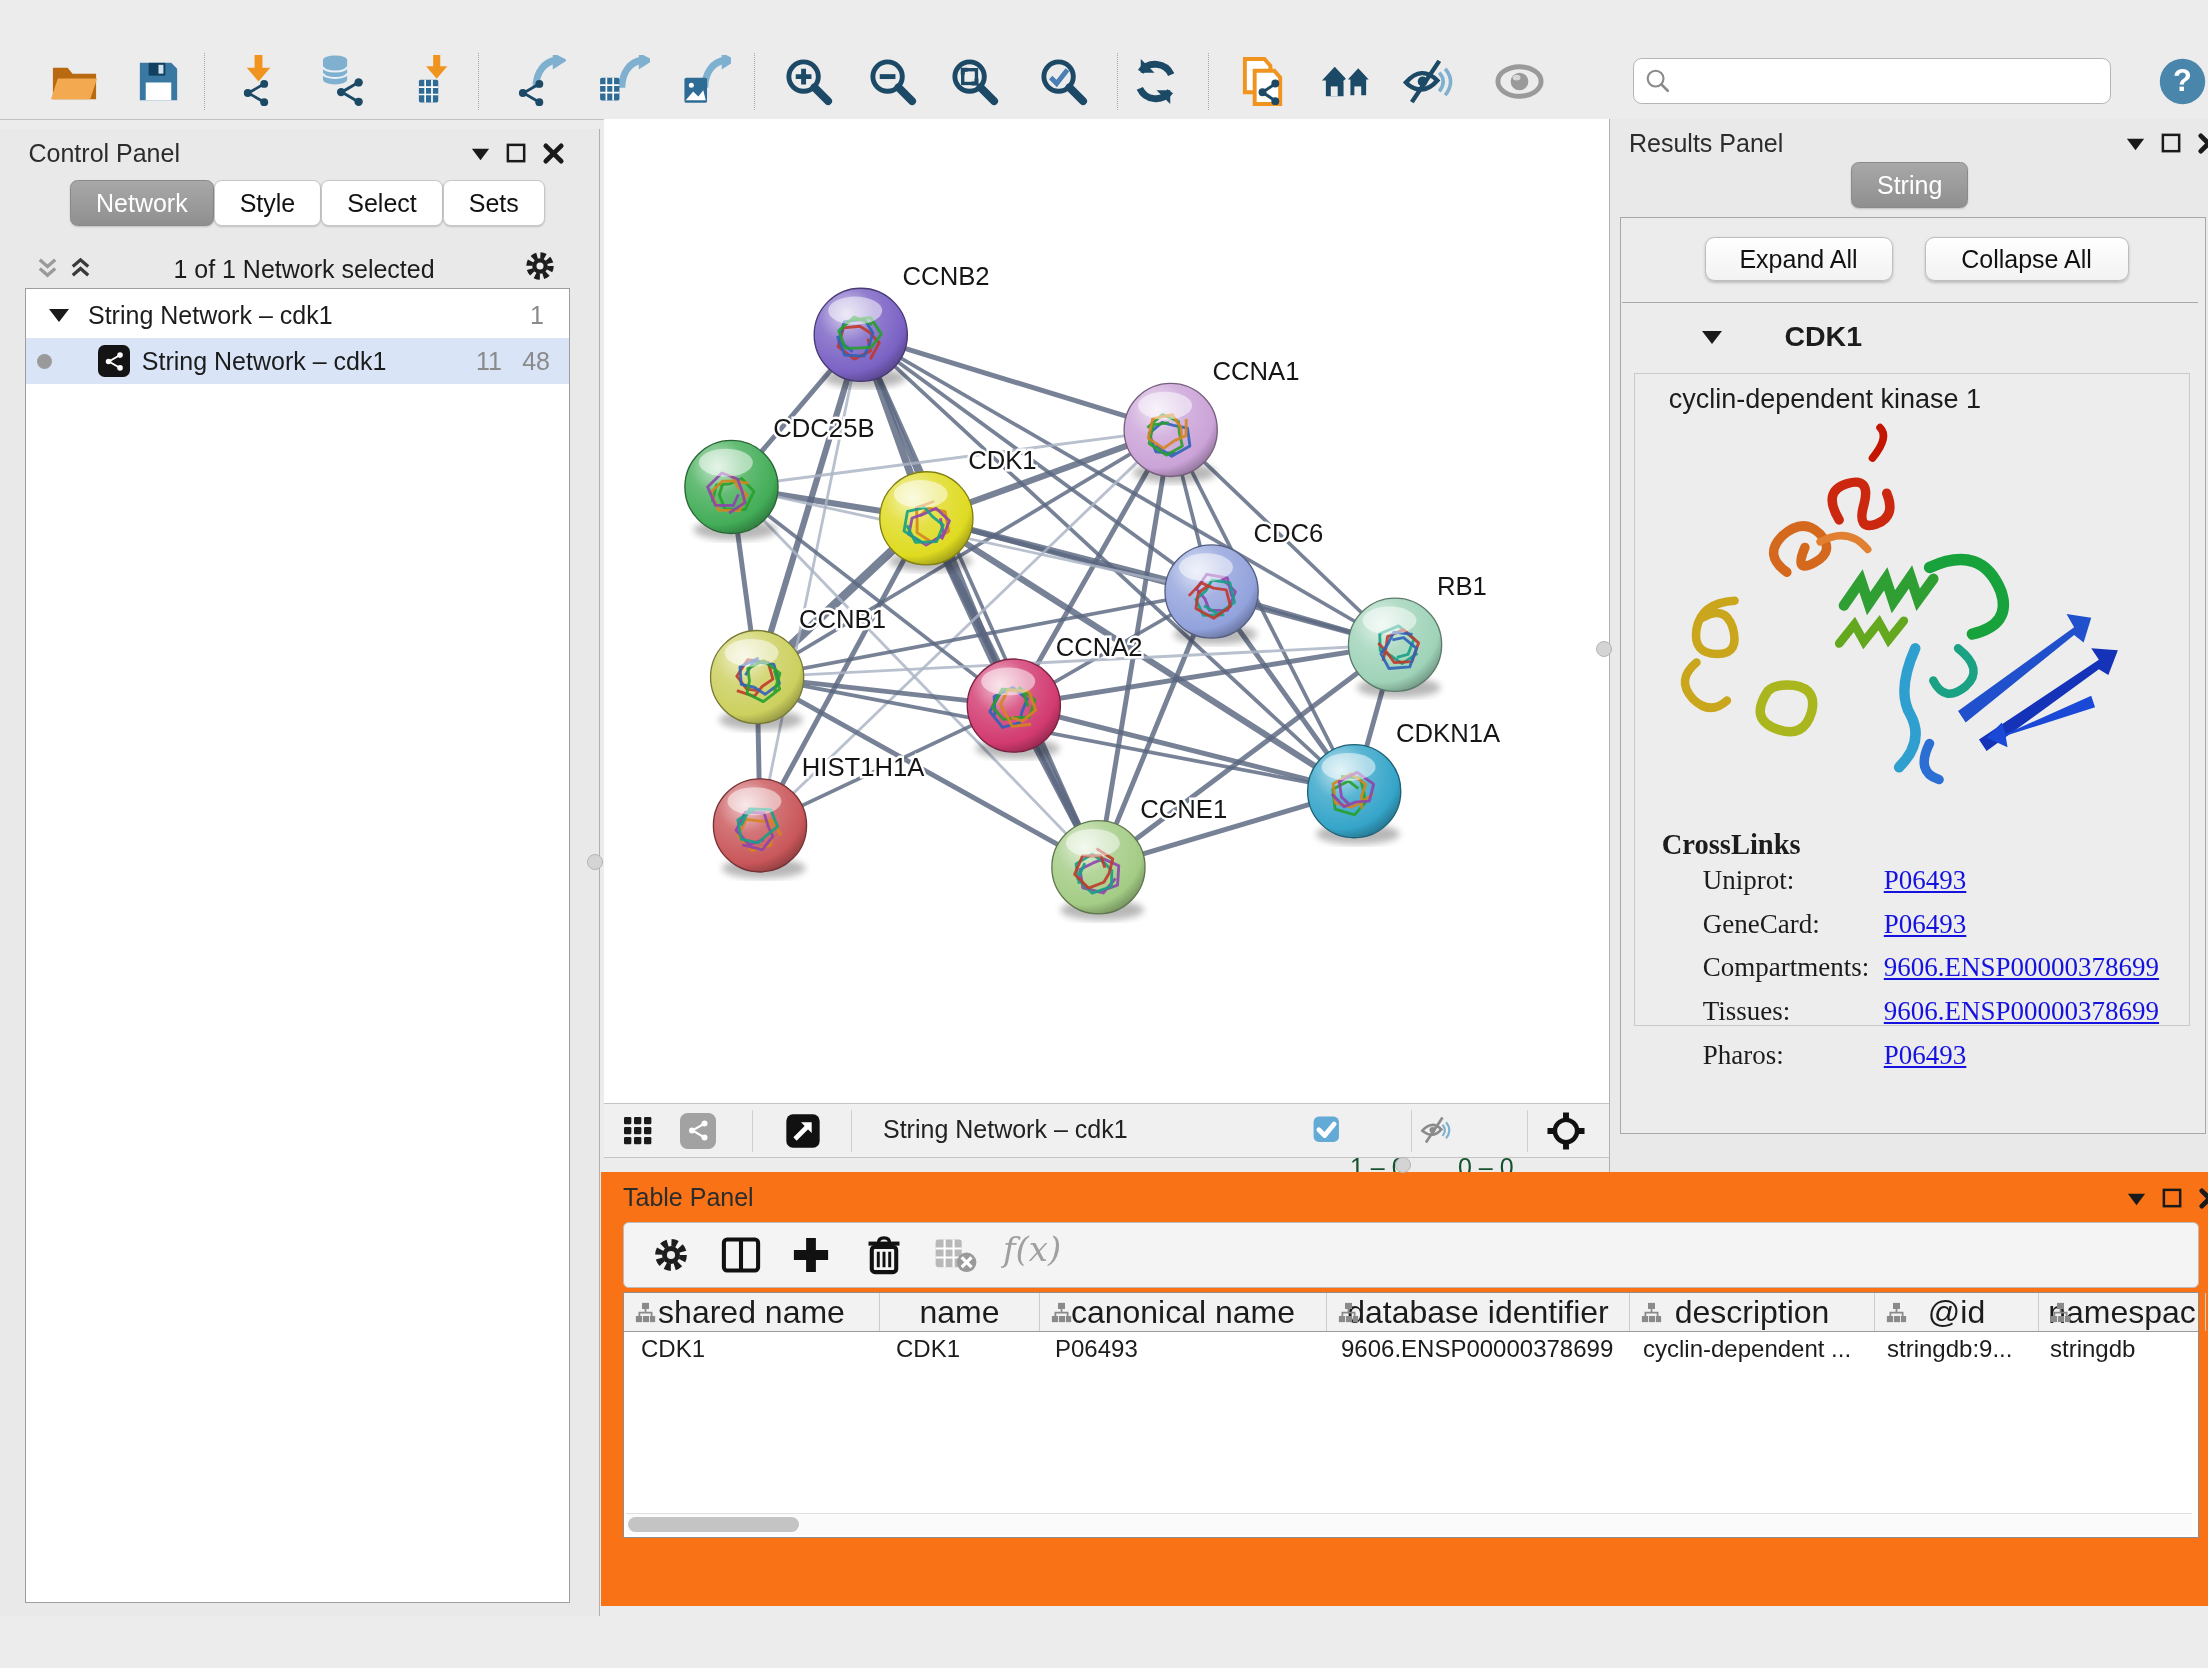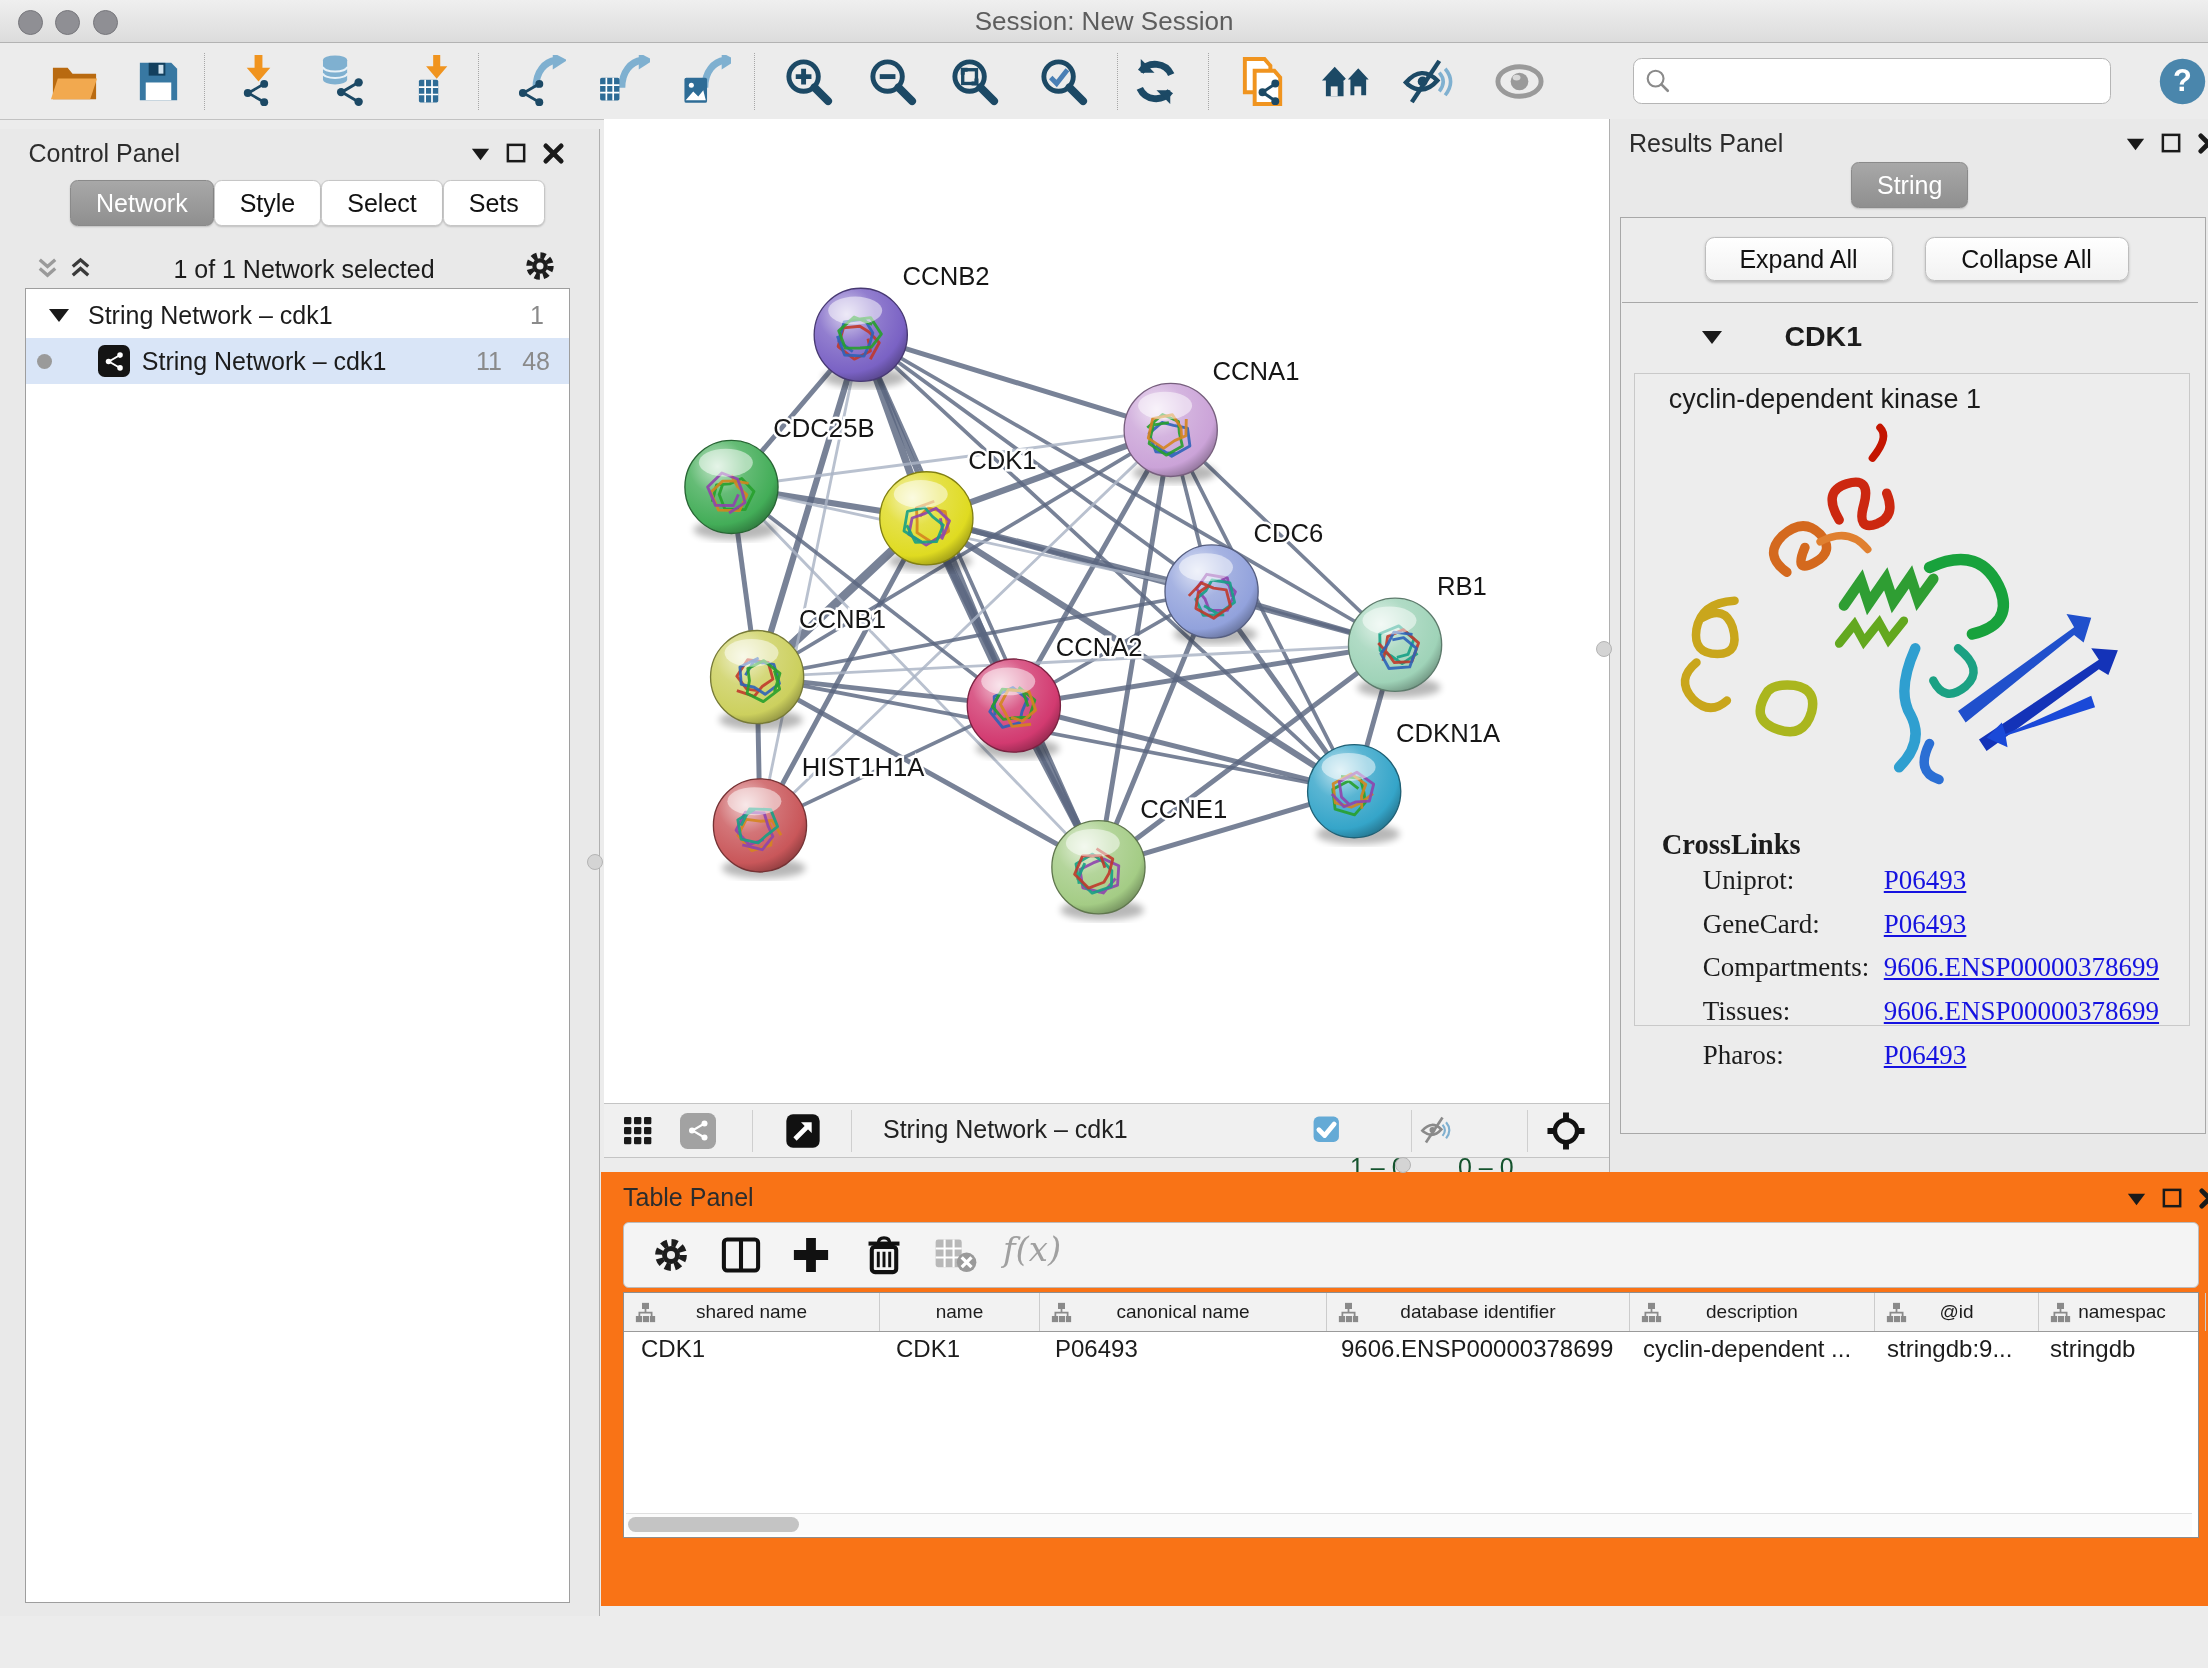--- a/index.html
+++ b/index.html
@@ -65,21 +65,21 @@
   #table-panel{position:absolute;left:601px;top:1172px;width:1607px;height:434px;background:#f97316;padding-left:23px;}
   #tp-toolbar{position:absolute;left:22px;top:50px;width:1574px;height:64px;background:#f4f4f4;
       border:1.9px solid #bbb;border-radius:5.7px;}
   .tpi{position:absolute;top:9.5px;width:44px;height:44px;cursor:pointer;}
   .tpi svg{width:44px;height:44px;}
   #tp-table{position:absolute;left:22px;top:120px;width:1574px;height:244px;background:#fff;
       border:1.9px solid #8e8e8e;}
   #tp-header{position:absolute;left:0;top:0;right:0;height:38px;background:#f2f2f2;
       border-bottom:1.9px solid #9a9a9a;display:flex;}
   .th{position:relative;height:38px;border-right:1px solid #ccc;flex:0 0 auto;
-      display:flex;align-items:center;justify-content:center;font-size:19px;color:#1c1c1c;overflow:hidden;cursor:pointer;}
+      display:flex;align-items:center;justify-content:center;font-size:32px;color:#1c1c1c;overflow:hidden;cursor:pointer;}
   .th svg{position:absolute;left:11.4px;top:8.6px;width:21px;height:21px;}
   #tp-row{position:absolute;left:0;top:38px;right:0;height:36px;display:flex;}
   .td{flex:0 0 auto;font-size:24px;line-height:36px;padding-left:17px;box-sizing:border-box;
       white-space:nowrap;overflow:hidden;cursor:default;}
   #tp-scroll{position:absolute;left:1.9px;bottom:1.9px;width:1566px;height:21px;background:#fbfbfb;border-top:1px solid #e0e0e0;}
   #tp-thumb{position:absolute;left:1.9px;top:2.9px;width:171px;height:15px;background:#c4c4c4;border-radius:7.6px;}
   #tp-tabs{position:absolute;left:531px;top:379px;display:flex;}
   
   #status-bar{position:absolute;left:0;top:1605px;width:2208px;height:63px;background:#ececec;border-top:1px solid #cdcdcd;}
   .sq-btn{position:absolute;top:11.4px;width:59px;height:44px;background:#fdfdfd;border:1.9px solid #b0b0b0;
@@ -251,26 +251,20 @@
     </symbol>
     <symbol id="sym-help" viewBox="0 0 54 54">
       <circle cx="27" cy="27" r="25" fill="#4a86ac"></circle>
       <text x="27" y="38" text-anchor="middle" font-size="34" font-weight="bold" fill="#fff">?</text>
     </symbol>
   </defs>
 </svg>
 
 <div id="app">
 
-  <div class="titlebar">
-    <span class="tl" style="left:18px"></span>
-    <span class="tl" style="left:55px"></span>
-    <span class="tl" style="left:93px"></span>
-    <div class="window-title">Session: New Session</div>
-  </div>
 
   <div class="toolbar">
     <span class="tbi" style="left:48px"><svg viewBox="0 0 56 56" width="53" height="53">
           <use href="#sym-folder"></use>
         </svg></span>
     <span class="tbi" style="left:132px"><svg viewBox="0 0 56 56" width="53" height="53">
           <use href="#sym-floppy"></use>
         </svg></span>
     <span class="tsep" style="left:204px"></span>
     <span class="tbi" style="left:232px">

